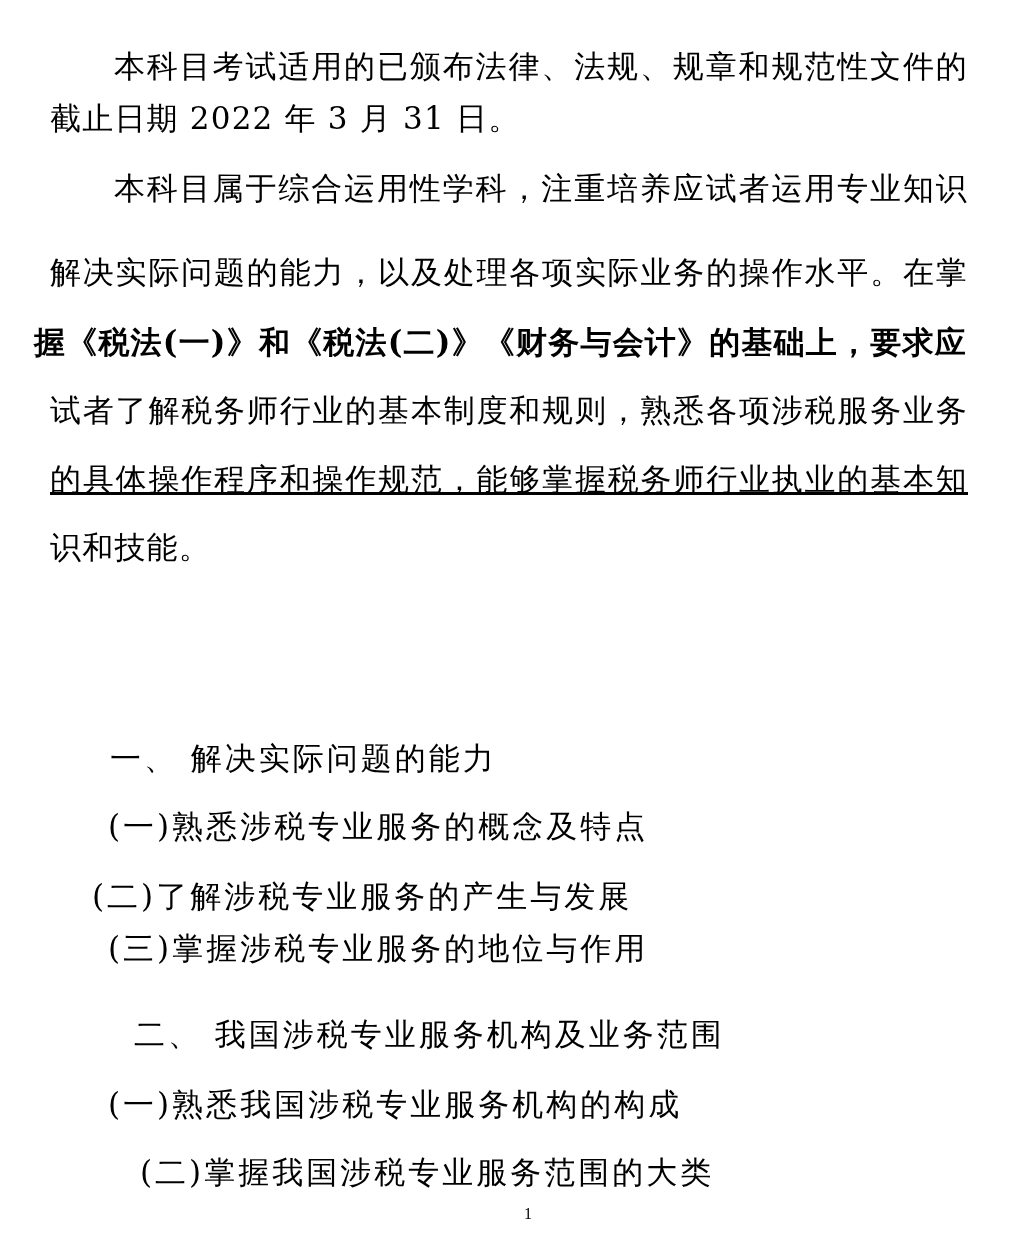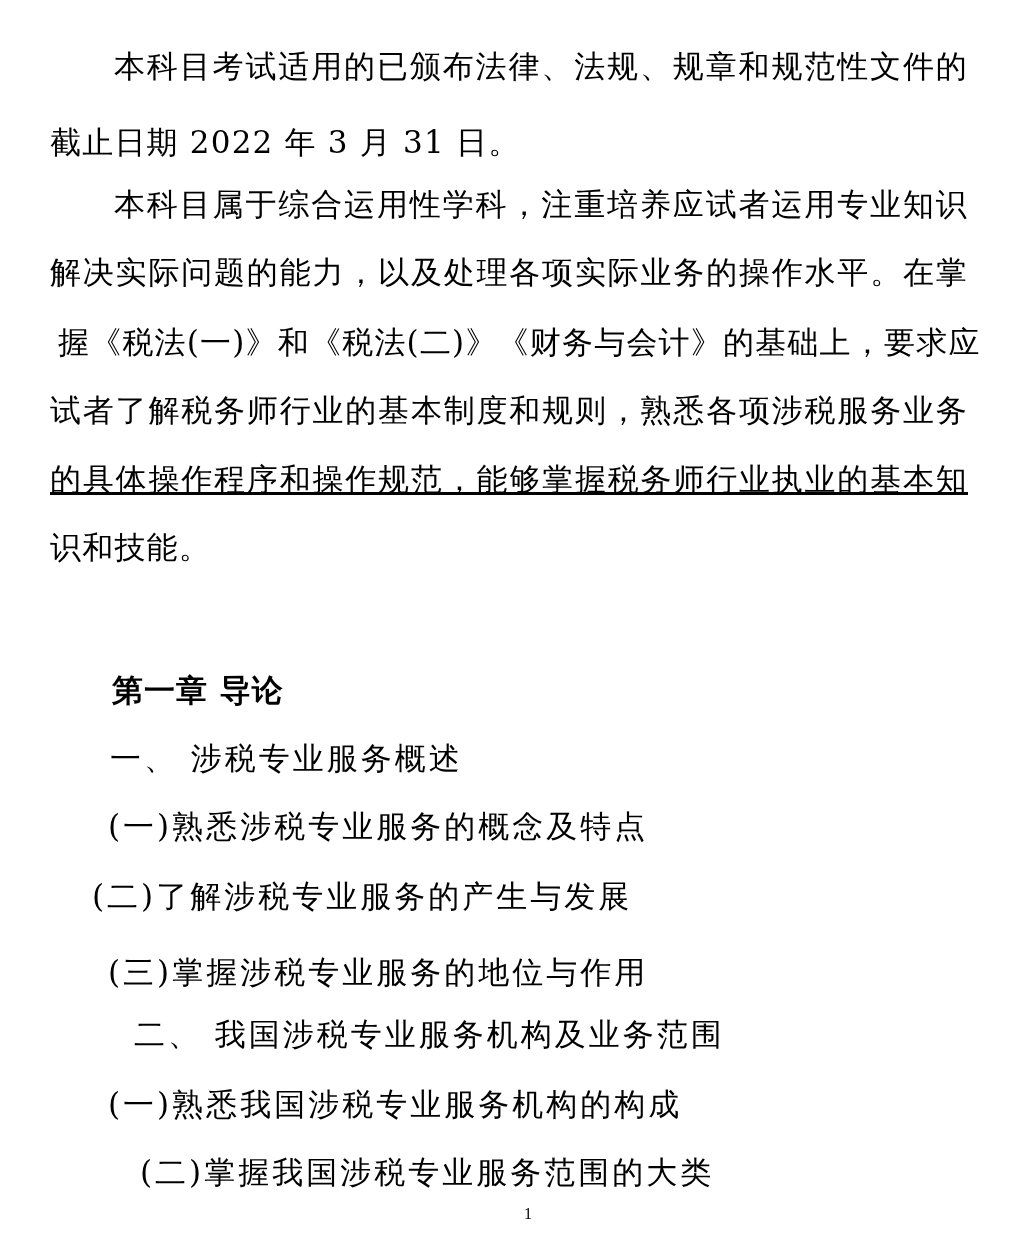--- a/index.html
+++ b/index.html
@@ -49,39 +49,38 @@
     font-family: "Liberation Serif", serif;
   }
 </style>
 </head>
 <body>
 
 <div class="page">
 
   <div>
     <div class="line justify" style="left:114px; top:46px; width:854px;">本科目考试适用的已颁布法律、法规、规章和规范性文件的</div>
-    <div class="line" style="left:50px; top:122px;">截止日期 2022 年 3 月 31 日。</div>
+    <div class="line" style="left:50px; top:98px;">截止日期 2022 年 3 月 31 日。</div>
   </div>
 
   <div>
-    <div class="line justify" style="left:114px; top:184px; width:854px;">本科目属于综合运用性学科，注重培养应试者运用专业知识</div>
+    <div class="line justify" style="left:114px; top:168px; width:854px;">本科目属于综合运用性学科，注重培养应试者运用专业知识</div>
     <div class="line justify" style="left:50px; top:252px;">解决实际问题的能力，以及处理各项实际业务的操作水平。在掌</div>
-    <div class="line justify" style="left:58px; top:322px;">握《税法(一)》和《税法(二)》《财务与会计》的基础上，要求应</div>
+    <div class="line justify" style="left:34px; top:322px;font-weight:bold;">握《税法(一)》和《税法(二)》《财务与会计》的基础上，要求应</div>
     <div class="line justify" style="left:50px; top:390px;">试者了解税务师行业的基本制度和规则，熟悉各项涉税服务业务</div>
     <div class="line justify" style="left:50px; top:459px;text-decoration:underline;">的具体操作程序和操作规范，能够掌握税务师行业执业的基本知</div>
     <div class="line" style="left:50px; top:527px;">识和技能。</div>
   </div>
 
-  <div class="line heading" style="left:112px; top:670px;">第一章  导论</div>
 
   <div>
-    <div class="line outline" style="left:110px; top:738px;">一、 涉税专业服务概述</div>
+    <div class="line outline" style="left:110px; top:738px;">一、 解决实际问题的能力</div>
     <div class="line outline" style="left:108px; top:806px;text-align:center;">(一)熟悉涉税专业服务的概念及特点</div>
     <div class="line outline" style="left:92px; top:876px;">(二)了解涉税专业服务的产生与发展</div>
-    <div class="line outline" style="left:108px; top:952px;text-align:center;">(三)掌握涉税专业服务的地位与作用</div>
+    <div class="line outline" style="left:108px; top:928px;text-align:center;">(三)掌握涉税专业服务的地位与作用</div>
   </div>
 
   <div>
     <div class="line outline" style="left:110px; top:1014px;margin-left:24px;">二、 我国涉税专业服务机构及业务范围</div>
     <div class="line outline" style="left:108px; top:1084px;">(一)熟悉我国涉税专业服务机构的构成</div>
     <div class="line outline" style="left:108px; top:1152px;margin-left:32px;">(二)掌握我国涉税专业服务范围的大类</div>
   </div>
 
   <div class="page-number" style="left:524px; top:1204px;">1</div>
 </div>

